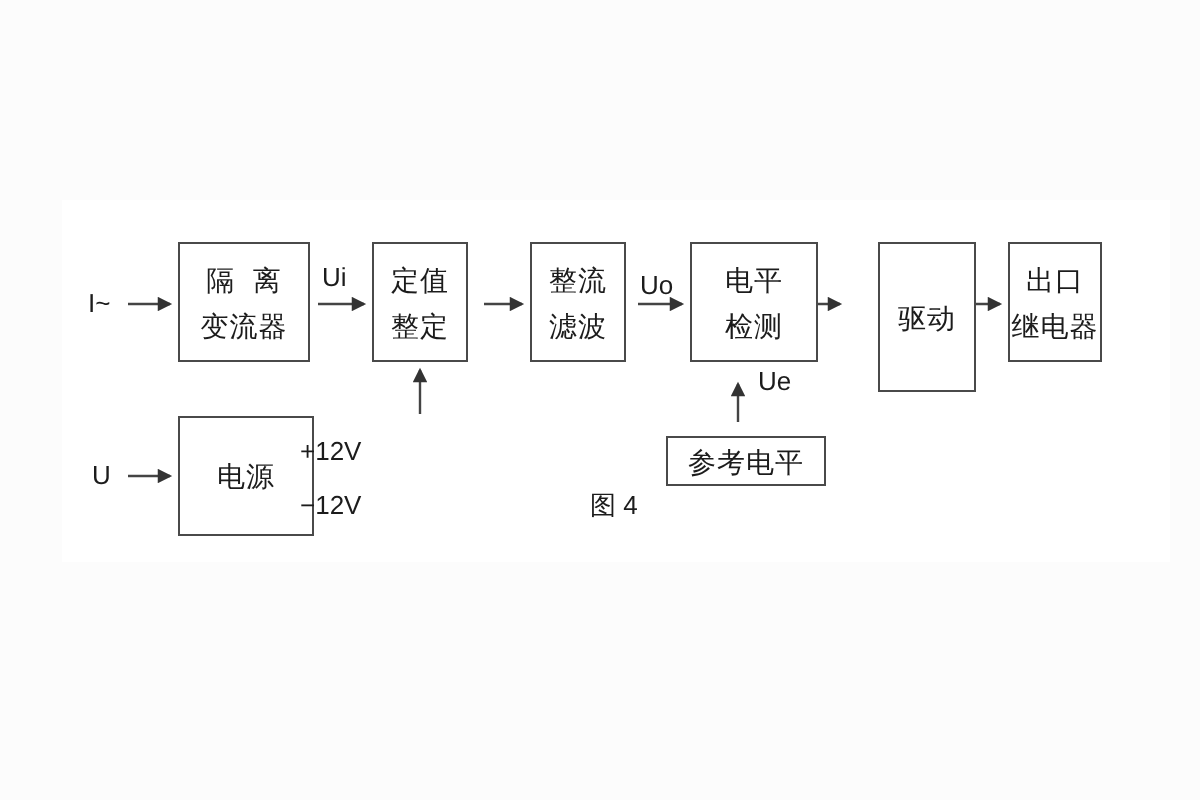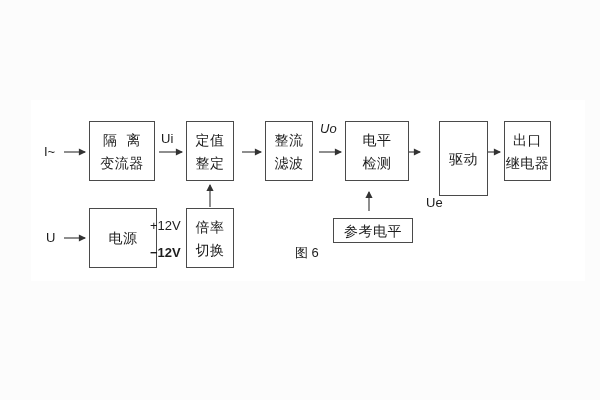--- a/index.html
+++ b/index.html
@@ -64,24 +64,24 @@
   .b-drive     { left: 439px; top: 121px; width: 49px; height: 75px; }
   .b-output    { left: 504px; top: 121px; width: 47px; height: 60px; }
   
   .b-power     { left: 89px;  top: 208px; width: 68px; height: 60px; }
   .b-ratio     { left: 186px; top: 208px; width: 48px; height: 60px; }
   .b-reference { left: 333px; top: 218px; width: 80px; height: 25px; flex-direction: row; }
   
   .l-current   { left: 44px;  top: 145px; }
   .l-voltage   { left: 46px;  top: 231px; }
   .l-ui        { left: 161px; top: 132px; }
-  .l-uo        { left: 320px; top: 122px; font-style: italic; }
-  .l-ue        { left: 379px; top: 196px; margin-left: 47px; }
+  .l-uo        { left: 320px; top: 136px; }
+  .l-ue        { left: 379px; top: 184px; }
   .l-plus12    { left: 150px; top: 219px; }
-  .l-minus12   { left: 150px; top: 246px; font-weight: bold; }
+  .l-minus12   { left: 150px; top: 246px; }
   .l-caption   { left: 295px; top: 246px; }
 </style>
 </head>
 <body>
 
 <div id="canvas">
 
   <div class="figure-area"></div>
 
   <svg class="wires" viewBox="0 0 600 400">
@@ -131,31 +131,27 @@
 
   <div class="block b-output">
     <span class="blk-line">出口</span>
     <span class="blk-line">继电器</span>
   </div>
 
   <div class="block b-power">
     <span class="blk-line">电源</span>
   </div>
 
-  <div class="block b-ratio">
-    <span class="blk-line">倍率</span>
-    <span class="blk-line">切换</span>
-  </div>
 
   <div class="block b-reference">
     <span class="blk-line">参考电平</span>
   </div>
 
   <span class="lbl l-current">I~</span>
   <span class="lbl l-voltage">U</span>
   <span class="lbl l-ui">Ui</span>
   <span class="lbl l-uo">Uo</span>
   <span class="lbl l-ue">Ue</span>
   <span class="lbl l-plus12">+12V</span>
   <span class="lbl l-minus12">−12V</span>
-  <span class="lbl l-caption">图 6</span>
+  <span class="lbl l-caption">图 4</span>
 
 </div>
 
 </body></html>

